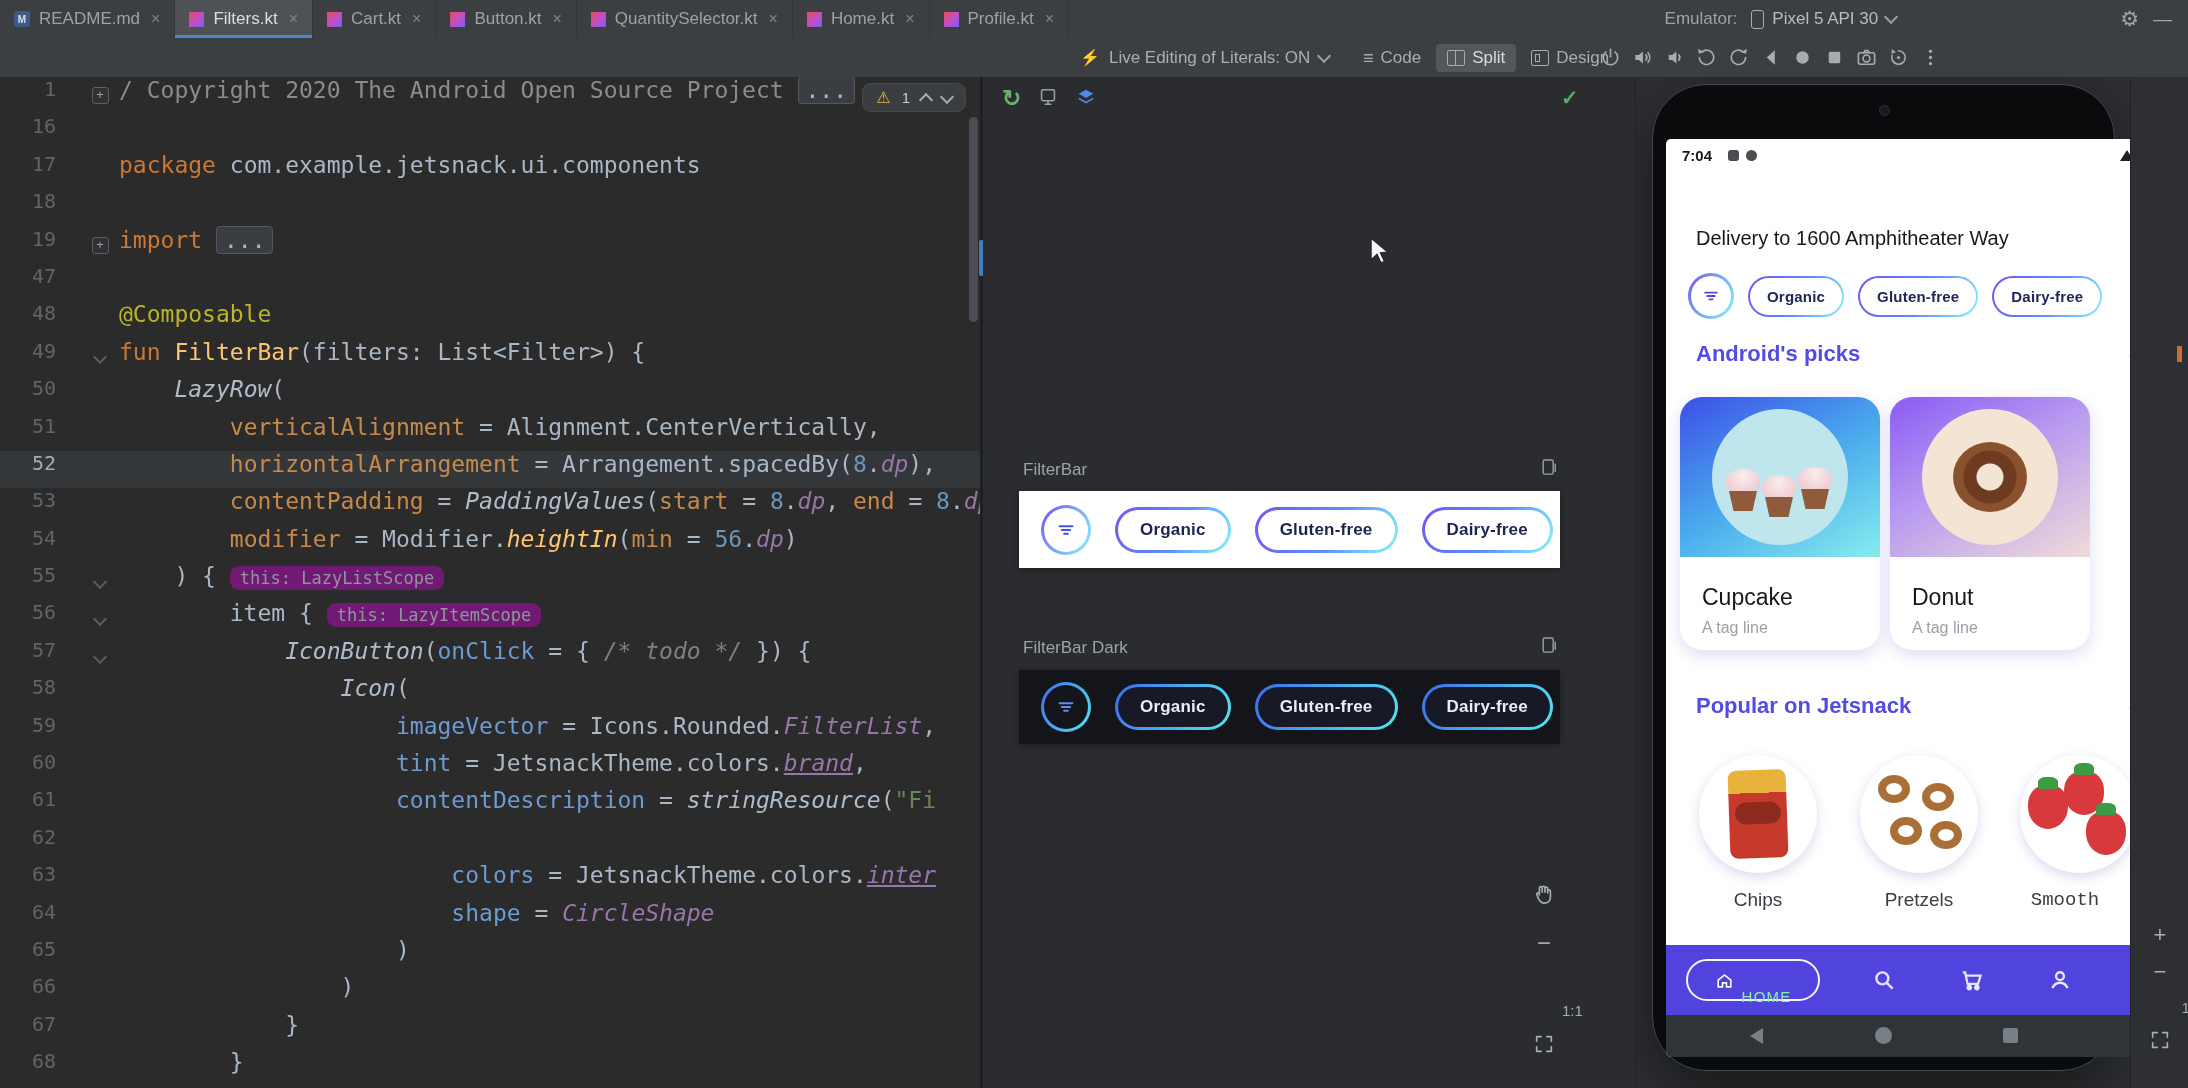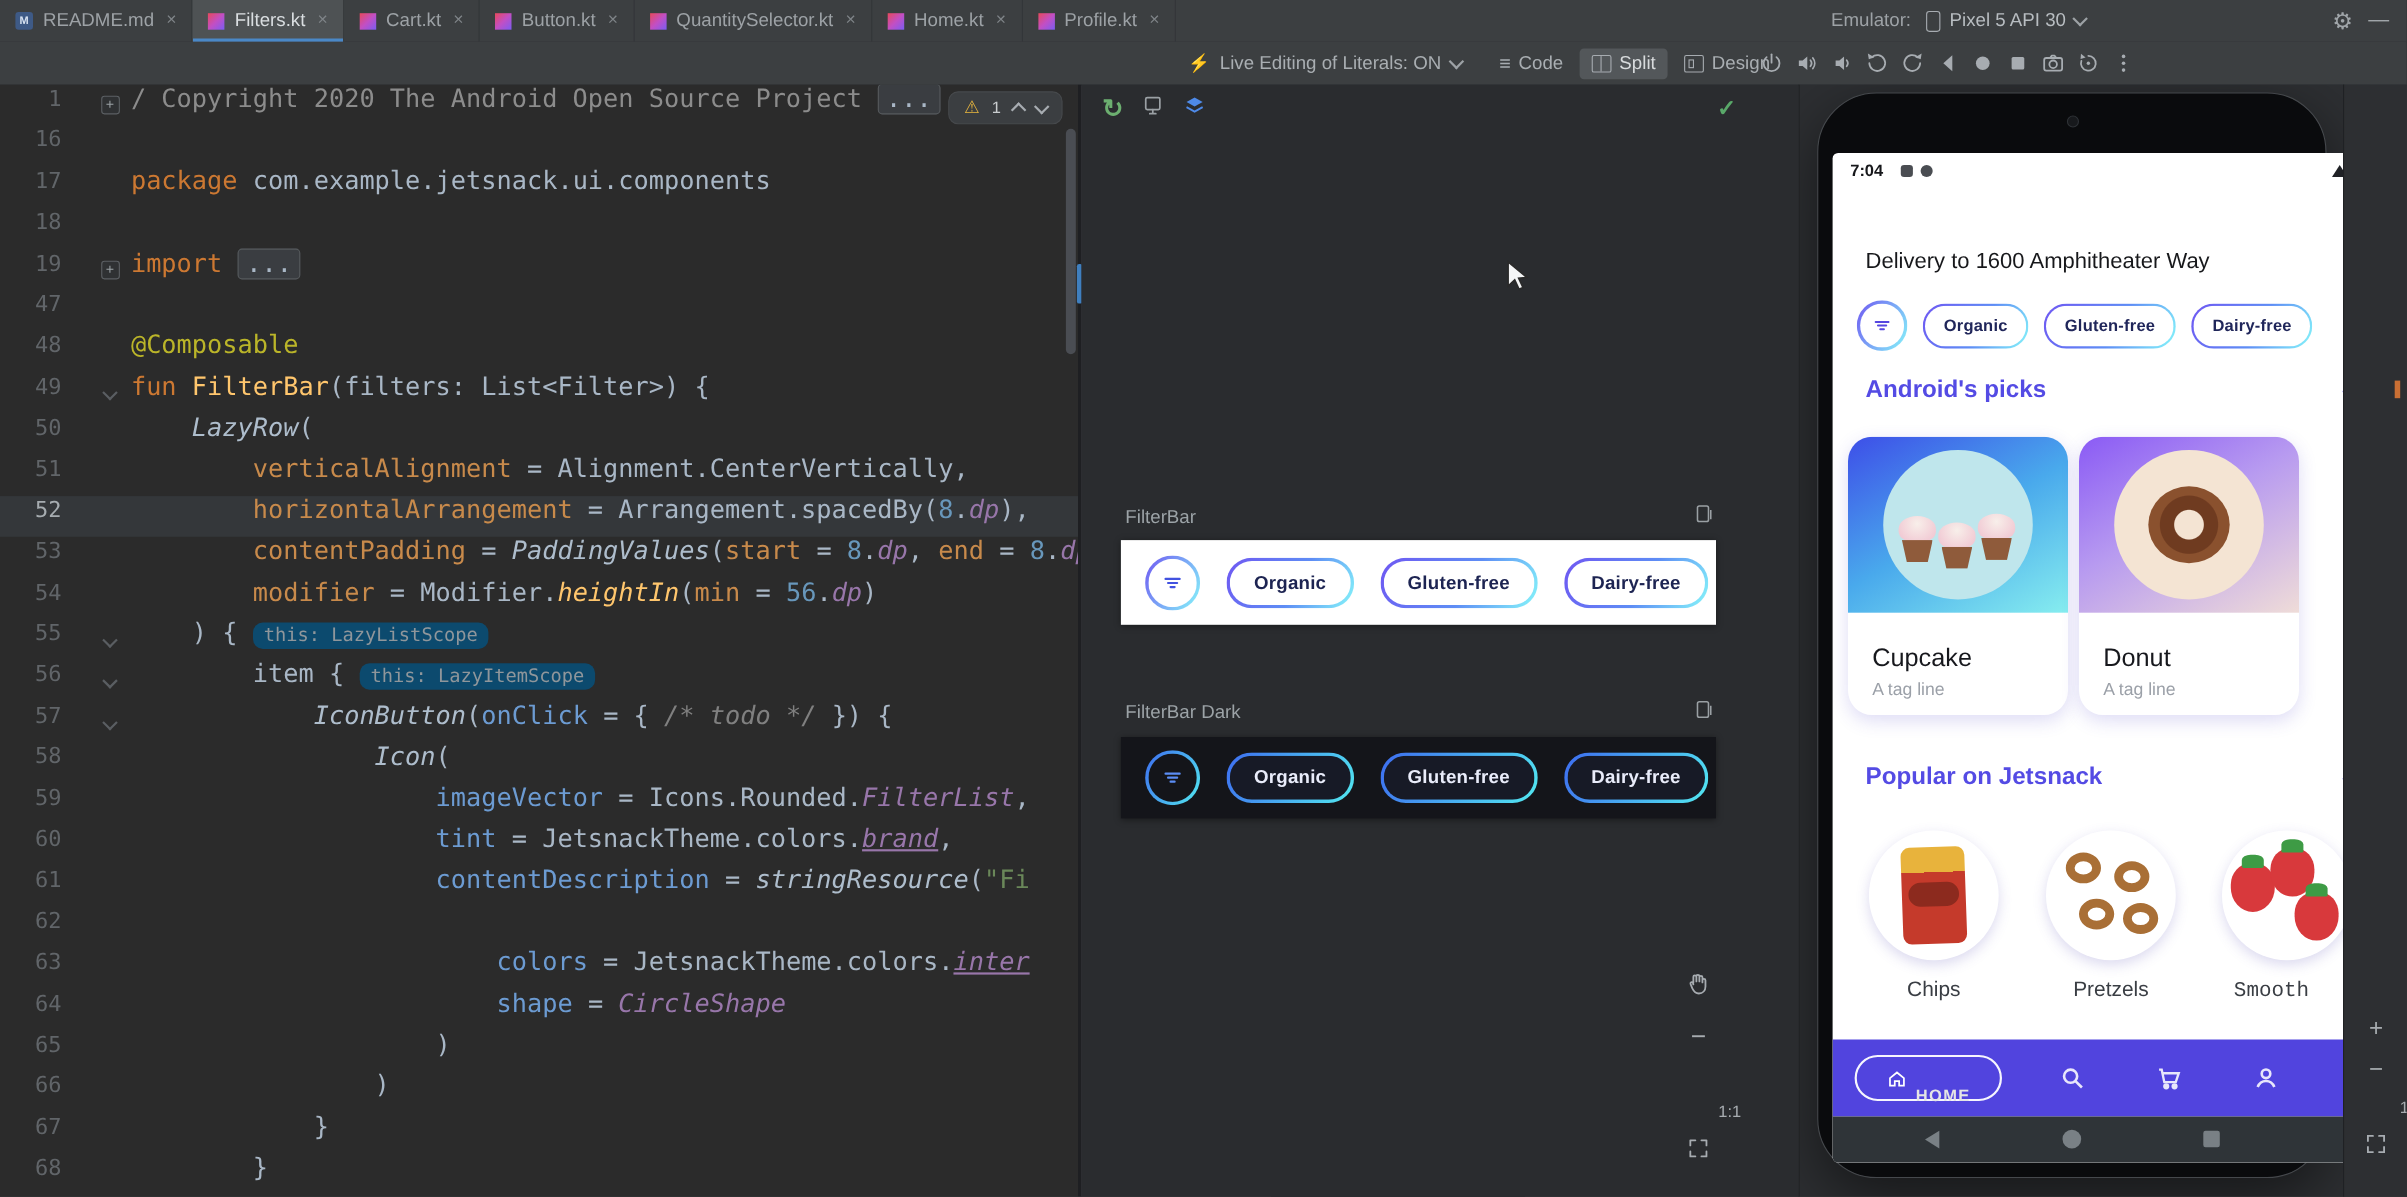--- a/index.html
+++ b/index.html
@@ -56,21 +56,21 @@
            line-height:14px;text-align:center;background:#2F3133;}
   .fm-chev{width:8px;height:8px;border-right:2px solid #5A5E62;border-bottom:2px solid #5A5E62;transform:rotate(45deg);}
   .eline .code{position:absolute;left:119px;white-space:pre;font:23px "DejaVu Sans Mono",monospace;color:#A9B7C6;}
   .tk-kw{color:#CC7832;} .tk-ann{color:#BBB529;} .tk-fn{color:#FFC66D;}
   .tk-plain{color:#A9B7C6;} .tk-named{color:#C88A4B;} .tk-namedb{color:#6C9BD2;}
   .tk-num{color:#6897BB;} .tk-prop{color:#9876AA;font-style:italic;}
   .tk-propu{color:#9876AA;font-style:italic;text-decoration:underline;}
   .tk-ext{color:#FFC66D;font-style:italic;} .tk-comp{color:#AEBDCC;font-style:italic;}
   .tk-str{color:#6A8759;} .tk-cmt{color:#8C8C8C;} .tk-cmti{color:#808080;font-style:italic;}
   .tk-fold{background:#3A3D41;border:1px solid #55595C;border-radius:4px;padding:0 7px;color:#A9B7C6;}
-  .tk-hint{background:#0c4a6e;color:#8F969B;border-radius:9px;padding:2px 10px;font-size:17px;}
+  .tk-hint{background:#701a75;color:#8F969B;border-radius:9px;padding:2px 10px;font-size:17px;}
   .problems{position:absolute;right:14px;top:6px;display:flex;align-items:center;gap:11px;background:#3B3E41;
             border:1px solid #46494C;border-radius:9px;padding:4px 13px;font-size:15px;color:#C8CCCE;}
   .warn{color:#E8B63E;font-size:16px;}
   .pw-chev{width:8px;height:8px;border-right:2px solid #A7ACB1;border-bottom:2px solid #A7ACB1;}
   .pw-up{transform:rotate(-135deg);margin-top:4px;} .pw-down{transform:rotate(45deg);margin-top:-2px;}
   .scrollthumb{position:absolute;right:2px;top:40px;width:9px;height:205px;background:#50545A;border-radius:5px;opacity:.85;}
 
   
   .vdivider{position:absolute;left:980px;top:77px;width:3px;height:1011px;background:#1E1F22;}
   .vdivider .grab{position:absolute;left:-1px;top:163px;width:5px;height:36px;background:#3F7FBF;border-radius:2px;}
@@ -164,21 +164,21 @@
   .pz.p1{left:18px;top:20px;} .pz.p2{left:62px;top:28px;} .pz.p3{left:30px;top:62px;} .pz.p4{left: 70px;top:66px;}
   .disc-smoothie{background:#F6DFE2;}
   .straw{position:absolute;width:40px;height:44px;background:#D8393C;border-radius:48% 48% 55% 55%;}
   .straw::before{content:'';position:absolute;left:10px;top:-8px;width:20px;height:12px;background:#3E9B45;
                  border-radius:40% 40% 10% 10%;}
   .straw.s1{left:8px;top:30px;} .straw.s2{left:44px;top:16px;} .straw.s3{left:66px;top:56px;}
   .bottomnav{position:absolute;left:0;top:806px;width:100%;height:70px;background:#5144DE;}
   .homepill{position:absolute;left:20px;top:14px;width:134px;height:42px;border:2px solid rgba(255,255,255,.95);
             border-radius:22px;display:flex;align-items:center;justify-content:center;gap:8px;box-sizing:border-box;}
   .homepill svg{width:19px;height:19px;}
-  .homepill .lbl{color:#e5e5e5;font-size:15px;font-weight:bold;letter-spacing:1.2px;margin-top:32px;}
+  .homepill .lbl{color:#86efac;font-size:15px;font-weight:normal;letter-spacing:1.2px;margin-top:32px;}
   .navic{position:absolute;top:22px;width:26px;height:26px;color:#E8E6FB;}
   .navic svg{width:26px;height:26px;}
   .sysnav{position:absolute;left:0;top:876px;width:100%;height:42px;background:#2F3438;}
   .sys-back{position:absolute;left:84px;top:13px;width:0;height:0;border-top:8px solid transparent;
             border-bottom:8px solid transparent;border-right:13px solid #798085;}
   .sys-home{position:absolute;left:209px;top:12px;width:17px;height:17px;border-radius:50%;background:#798085;}
   .sys-sq{position:absolute;left:337px;top:13px;width:15px;height:15px;border-radius:2px;background:#798085;}
 
   
   .rightstrip{position:absolute;left:2130px;top:77px;width:58px;height:1011px;background:#2D2F32;border-left:1px solid #1F2124;}

